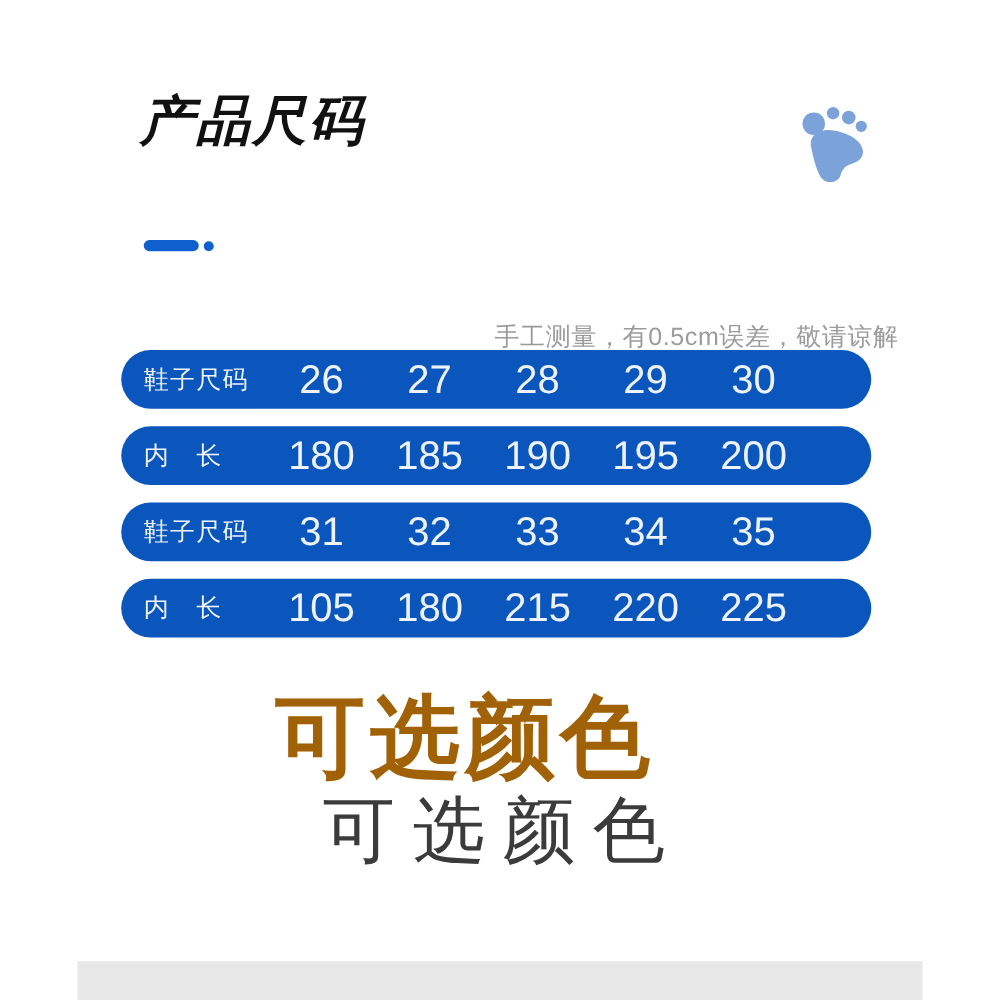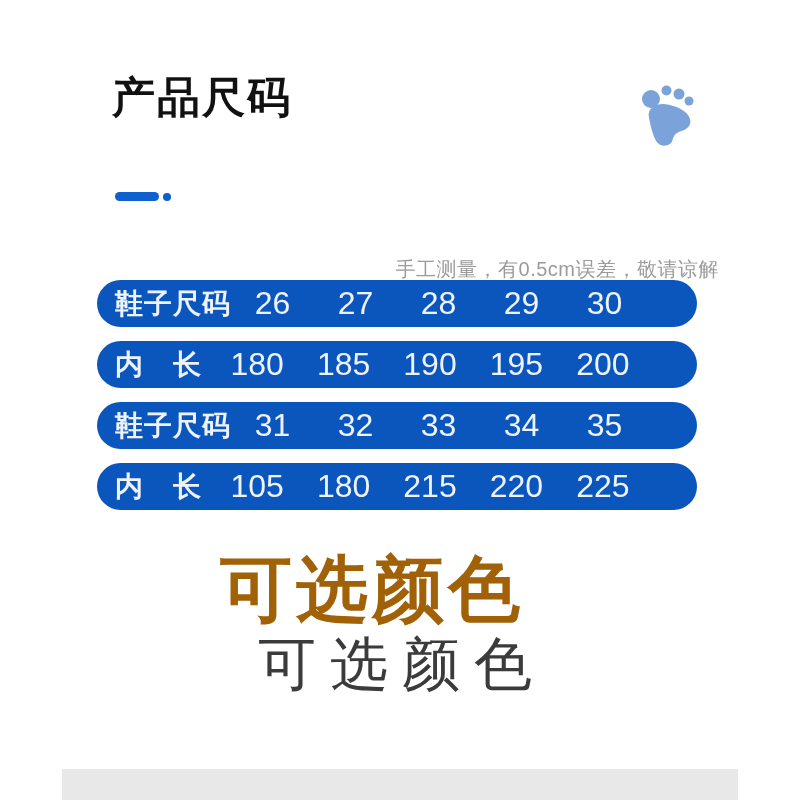--- a/index.html
+++ b/index.html
@@ -15,20 +15,21 @@
   .page-title {
     position: absolute;
     left: 112px;
     top: 74px;
     margin: 0;
     font-size: 43px;
     line-height: 1.1;
     font-weight: 900;
     color: #111111;
     letter-spacing: 2px;
+    font-style: italic;
   }
   .footprint {
     position: absolute;
     left: 633px;
     top: 73px;
     width: 70px;
     height: 75px;
   }
   .footprint path, .footprint circle { fill: #7ba3da; }
   
@@ -73,22 +74,22 @@
     height: 47px;
     margin-bottom: 14px;
     border-radius: 24px;
     background: #0b56bd;
     color: #eef3fb;
   }
   .row-label {
     box-sizing: border-box;
     flex: 0 0 117px;
     padding-left: 18px;
-    font-size: 28px;
-    font-weight: 700;
+    font-size: 20px;
+    font-weight: 400;
     letter-spacing: 1px;
     white-space: nowrap;
   }
   .row-cell {
     flex: 1 1 0;
     text-align: center;
     font-size: 32px;
     font-weight: 400;
   }
   .row-spacer { flex: 0 0 51px; }

